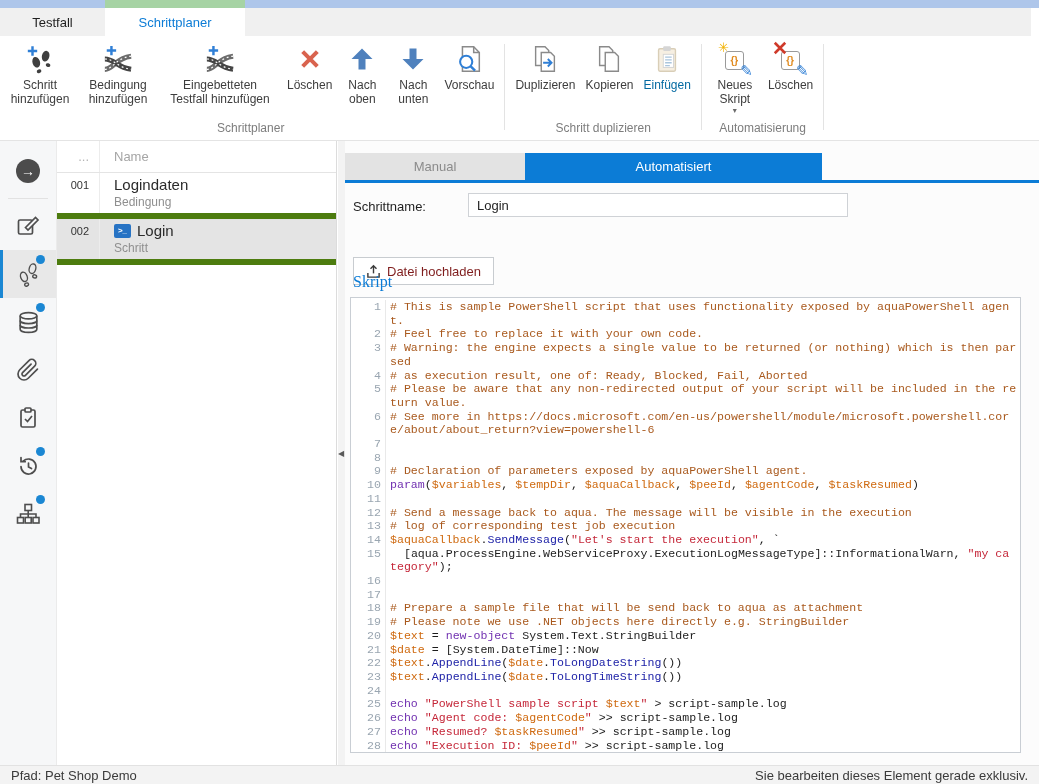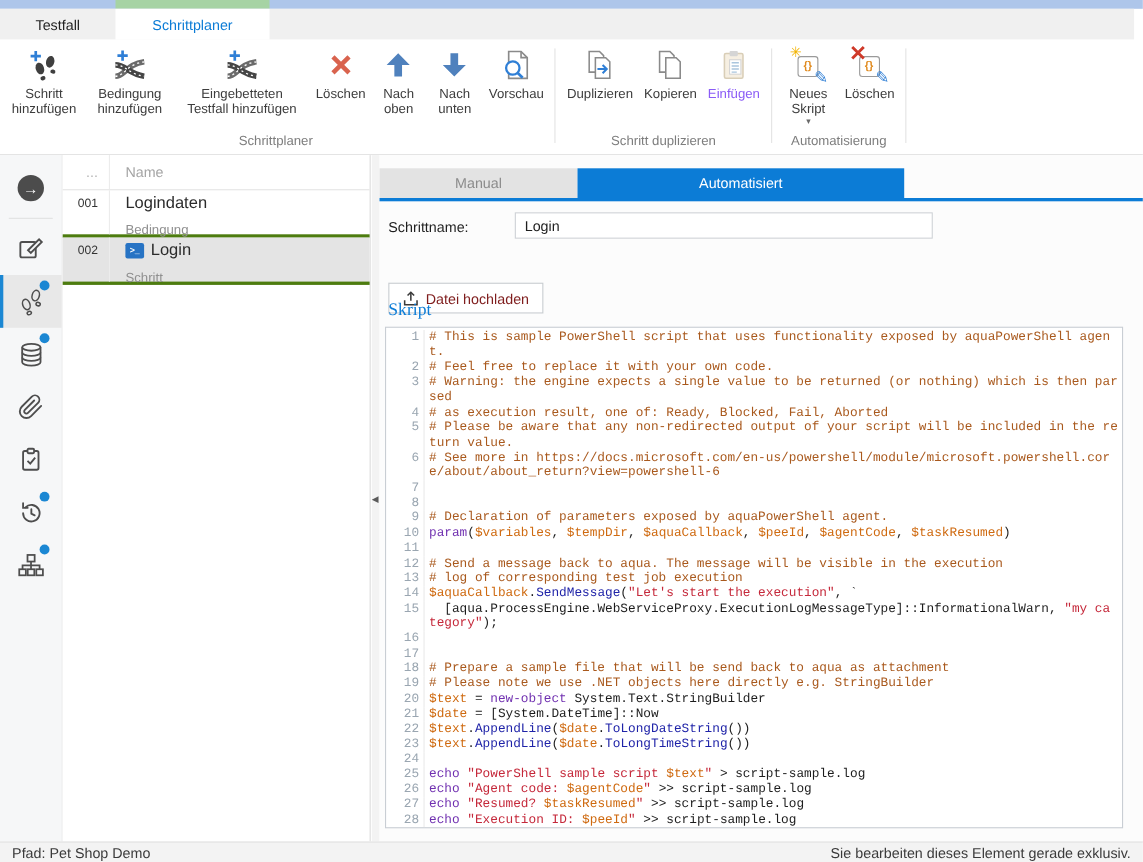--- a/index.html
+++ b/index.html
@@ -15,21 +15,21 @@
 
   
   .ribbon{position:absolute;top:36px;left:0;right:0;height:104px;background:#fff;border-bottom:1px solid #e4e4e4;display:flex;}
   .ribbon-group{display:flex;flex-direction:column;padding:0 2px;}
   .rg-buttons{display:flex;flex:1;align-items:flex-start;}
   .rg-label{text-align:center;font-size:12px;color:#7d7d7d;height:20px;line-height:16px;}
   .ribbon-sep{width:1px;background:#e3e3e3;margin:8px 3px 10px 3px;}
   .ribbon-btn{display:flex;flex-direction:column;align-items:center;padding:7px 5px 0 5px;}
   .icon32{width:34px;height:32px;display:flex;align-items:center;justify-content:center;position:relative;}
   .rb-label{font-size:12px;color:#3d3d3d;text-align:center;line-height:14px;margin-top:3px;}
-  .ribbon-btn.disabled .rb-label{color:#8b5cf6;text-align:center;}
+  .ribbon-btn.disabled .rb-label{color:#0369a1;text-align:center;}
   .rb-caret{font-size:8px;color:#6a6a6a;line-height:8px;margin-top:1px;}
   .scripticon{position:relative;width:30px;height:30px;display:block;}
   .si-box{position:absolute;left:5px;top:7px;width:17px;height:17px;border:1.5px solid #9a9a9a;border-radius:3px;
           color:#e08a1e;font-weight:bold;font-size:10px;display:flex;align-items:center;justify-content:center;background:#fff;}
   .si-star{position:absolute;left:-2px;top:-4px;color:#f2b200;font-size:13px;}
   .si-x{position:absolute;left:-3px;top:-3px;}
   .si-pencil{position:absolute;right:-3px;bottom:-4px;color:#2f7fd6;font-size:15px;line-height:14px;}
 
   
   .activitybar{position:absolute;top:141px;left:0;width:57px;bottom:19px;background:#f6f7f8;border-right:1px solid #ebebeb;padding-top:6px;box-sizing:border-box;}
@@ -38,26 +38,26 @@
   .selbar{position:absolute;left:0;top:0;bottom:0;width:3px;background:#1b87d3;}
   .act-divider{height:1px;background:#e2e2e2;margin:3px 8px;}
   .collapse-circle{width:24px;height:24px;border-radius:50%;background:#4c4c4c;color:#fff;display:flex;align-items:center;justify-content:center;font-size:14px;font-weight:bold;}
   .badge{position:absolute;top:5px;right:11px;width:9px;height:9px;border-radius:50%;background:#1b87d3;}
 
   
   .steps-panel{position:absolute;left:57px;top:141px;width:280px;bottom:19px;background:#fff;border-right:1px solid #dcdcdc;box-sizing:border-box;}
   .sp-header{height:31px;border-bottom:1px solid #e4e4e4;display:flex;align-items:center;font-size:13px;color:#a5a5a5;}
   .sp-colnum{width:43px;text-align:right;padding-right:10px;border-right:1px solid #ececec;box-sizing:border-box;height:100%;display:flex;align-items:center;justify-content:flex-end;color:#b5b5b5;}
   .sp-colname{padding-left:14px;}
-  .sp-row{height:40px;border-bottom:3px solid #4d7c0f;display:flex;cursor:default;}
+  .sp-row{height:40px;border-bottom:6px solid #4d7c0f;display:flex;cursor:default;}
   .sp-row.selected{background:#e4e4e4;}
   .sp-num{width:43px;text-align:right;padding:6px 10px 0 0;border-right:1px solid #ececec;box-sizing:border-box;font-size:11px;color:#333;}
   .sp-content{padding:3px 0 0 14px;}
   .sp-title{font-size:15px;color:#2b2b2b;display:flex;align-items:center;line-height:18px;}
-  .sp-sub{font-size:12px;color:#8f8f8f;margin-top:8px;}
+  .sp-sub{font-size:12px;color:#8f8f8f;margin-top:1px;}
   .ps-icon{width:17px;height:14px;background:#2773c4;border-radius:2px;color:#fff;font-size:8px;font-weight:bold;
            display:inline-flex;align-items:center;justify-content:center;margin-right:6px;letter-spacing:0;}
 
   
   .splitter{position:absolute;left:338px;top:141px;width:7px;bottom:19px;background:#f3f3f3;}
   .split-arrow{position:absolute;top:308px;left:0;font-size:8px;color:#5a5a5a;}
 
   
   .detail{position:absolute;left:345px;top:141px;right:0;bottom:19px;background:#fcfcfc;}
   .d-tab{position:absolute;top:12px;height:27px;display:flex;align-items:center;justify-content:center;font-size:13px;cursor:default;}

